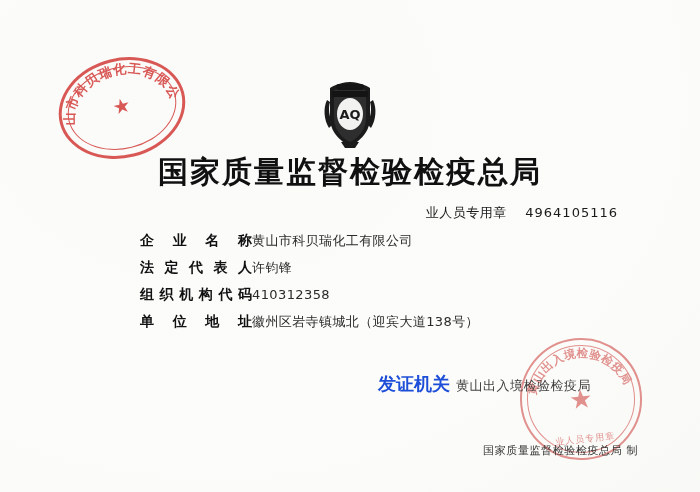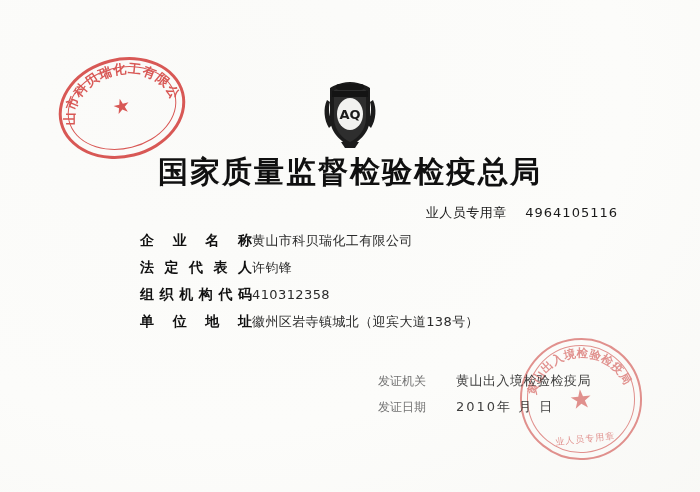--- a/index.html
+++ b/index.html
@@ -153,23 +153,23 @@
     text-align: left;
   }
   .issuer-row {
     display: flex;
     align-items: baseline;
     height: 26px;
   }
   .issuer-label {
     width: 78px;
     font-family: "DejaVu Sans", sans-serif;
-    font-size: 12px;
-    font-weight: normal;
-    color: #737373;
+    font-size: 18px;
+    font-weight: bold;
+    color: #1d4ed8;
     display: flex;
     justify-content: space-between;
   }
   .issuer-value {
     font-family: "DejaVu Sans", sans-serif;
     font-size: 13px;
     color: #2a2a2a;
     letter-spacing: 0.5px;
     white-space: nowrap;
     opacity: 0.9;
@@ -348,20 +348,17 @@
     </svg>
     <div class="stamp-star">★</div>
     <div class="stamp-bottom-text">业人员专用章</div>
   </div>
 
   <div class="issuer">
     <div class="issuer-row">
       <div class="issuer-label">发证机关</div>
       <div class="issuer-value">黄山出入境检验检疫局</div>
     </div>
-    <div class="issuer-row">
-      <div class="issuer-label">发证日期</div>
-      <div class="issuer-value date">2010年    月    日</div>
-    </div>
-  </div>
-
+  </div>
+
+  <div class="footer">国家质量监督检验检疫总局 制</div>
 
 </div>
 
 </body></html>

